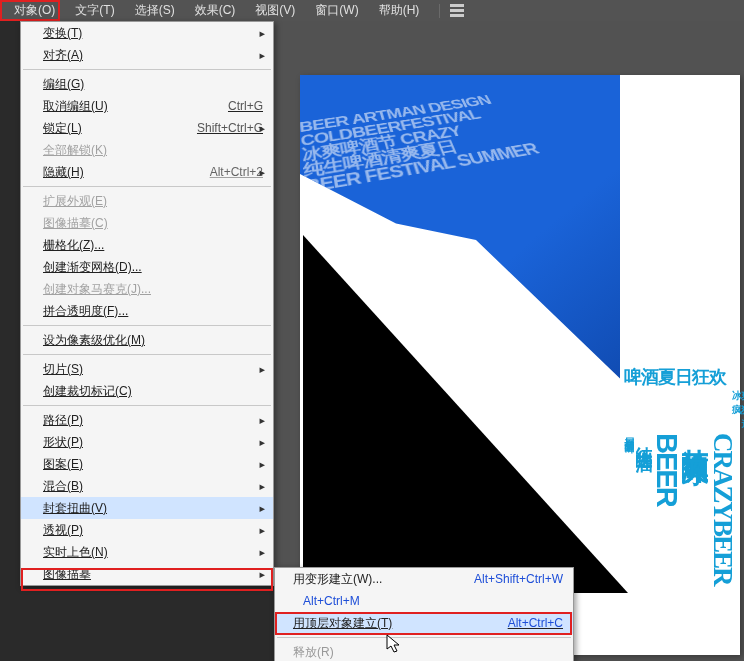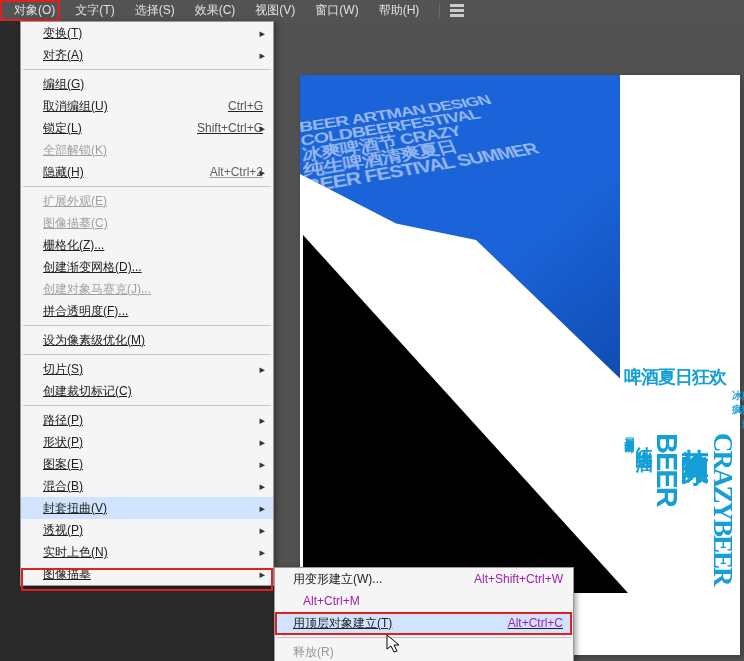--- a/index.html
+++ b/index.html
@@ -123,21 +123,21 @@
   box-shadow: 2px 2px 6px rgba(0,0,0,0.4);
   z-index: 11;
 }
 .submenu .row {
   display: flex;
   align-items: center;
   height: 22px;
   padding: 0 10px 0 18px;
 }
 .submenu .row .label { flex: 1; }
-.submenu .row .shortcut { color: #a21caf; font-size: 12px; margin-left: 10px; }
+.submenu .row .shortcut { color: #1d4ed8; font-size: 12px; margin-left: 10px; }
 .submenu .row.disabled { color: #999; }
 .submenu .row.focus { background: #d0e4ff; text-decoration: underline; }
 .submenu .sep { height: 1px; background: #c8c8c8; margin: 3px 2px; }
 .highlight-sub {
   position: absolute;
   top: 612px;
   left: 275px;
   width: 297px;
   height: 23px;
   z-index: 13;

